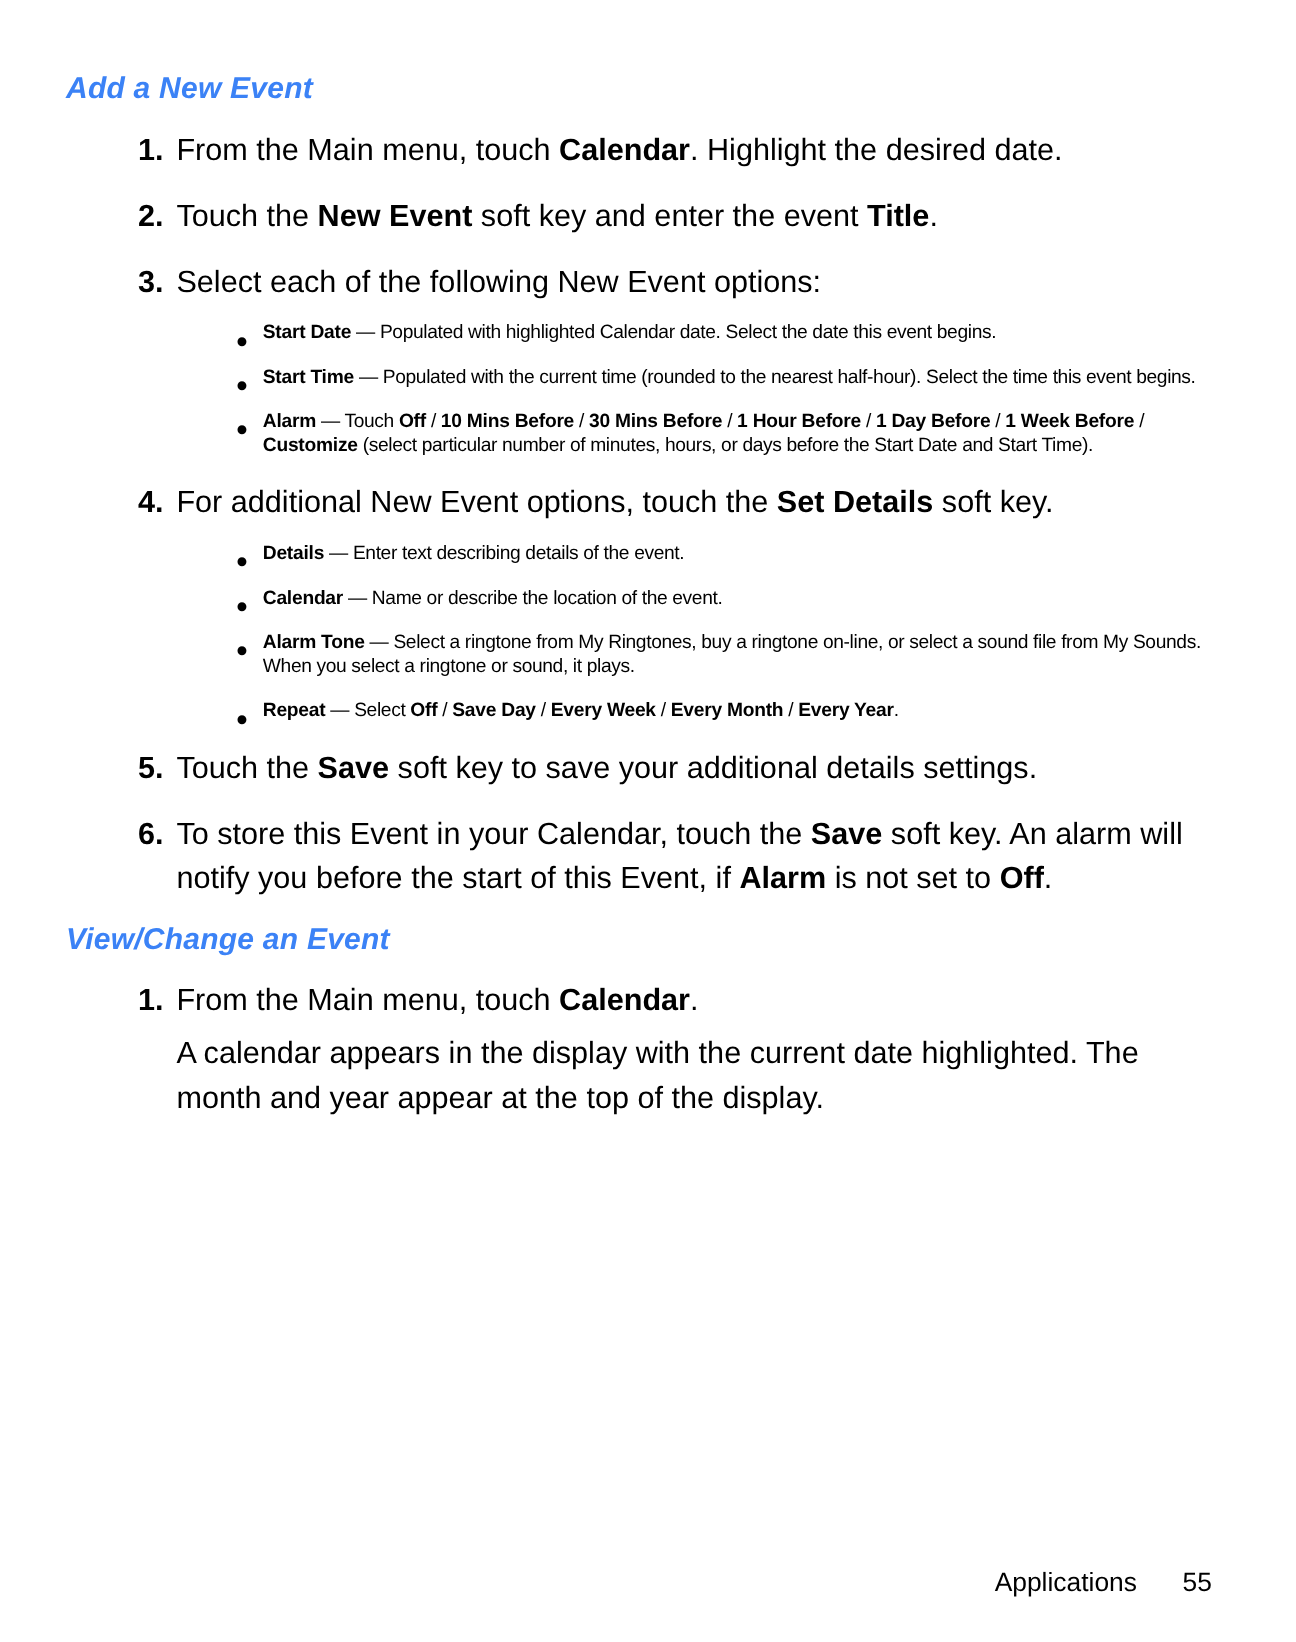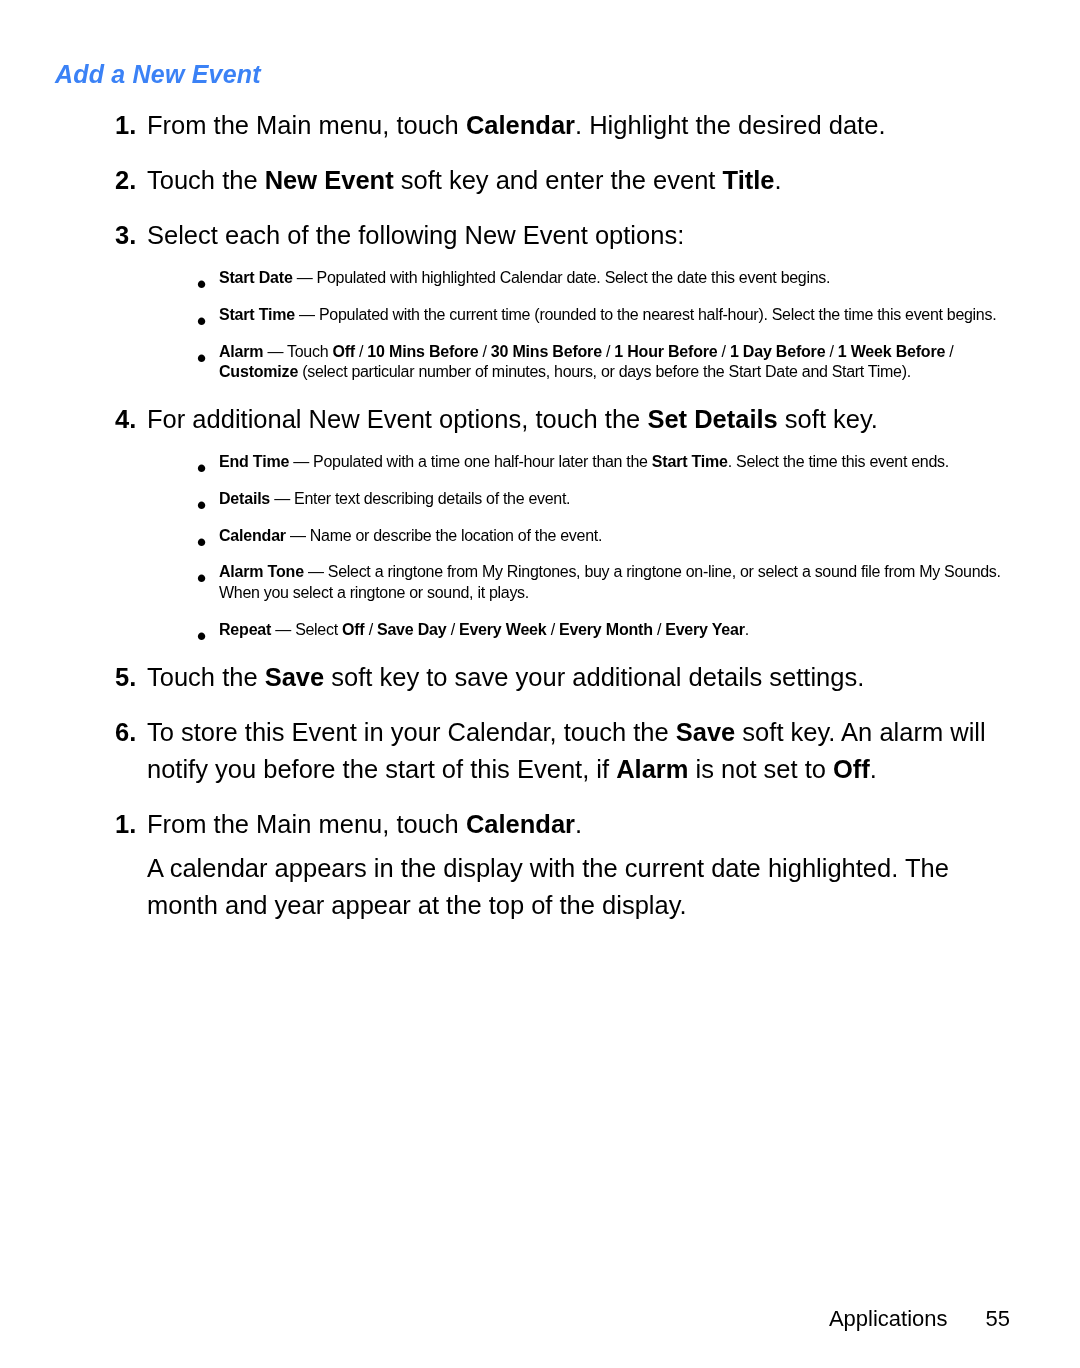--- a/index.html
+++ b/index.html
@@ -112,23 +112,20 @@
         <li>
           <span class="cond-b">Alarm</span><span> — Touch </span><span class="cond-b">Off</span><span> / </span><span class="cond-b">10 Mins Before</span><span> / </span><span class="cond-b">30 Mins Before</span><span> / </span><span class="cond-b">1 Hour Before</span><span> / </span><span class="cond-b">1 Day Before</span><span> / </span><span class="cond-b">1 Week Before</span><span> / </span><span class="cond-b">Customize</span><span> (select particular number of minutes, hours, or days before the Start Date and Start Time).</span>
         </li>
       </ul>
     </li>
     <li>
       <span class="num">4.</span>
       <span>For additional New Event options, touch the </span><span class="b">Set Details</span><span> soft key.</span>
       <ul class="sub-list">
         <li>
-          <span class="cond-b">End Time</span><span> — Populated with a time one half-hour later than the </span><span class="cond-b">Start Time</span><span>. Select the time this event ends.</span>
-        </li>
-        <li>
           <span class="cond-b">Details</span><span> — Enter text describing details of the event.</span>
         </li>
         <li>
           <span class="cond-b">Calendar</span><span> — Name or describe the location of the event.</span>
         </li>
         <li>
           <span class="cond-b">Alarm Tone</span><span> — Select a ringtone from My Ringtones, buy a ringtone on-line, or select a sound file from My Sounds. When you select a ringtone or sound, it plays.</span>
         </li>
         <li>
           <span class="cond-b">Repeat</span><span> — Select </span><span class="cond-b">Off</span><span> / </span><span class="cond-b">Save Day</span><span> / </span><span class="cond-b">Every Week</span><span> / </span><span class="cond-b">Every Month</span><span> / </span><span class="cond-b">Every Year</span><span>.</span>
@@ -138,20 +135,21 @@
     <li>
       <span class="num">5.</span>
       <span>Touch the </span><span class="b">Save</span><span> soft key to save your additional details settings.</span>
     </li>
     <li>
       <span class="num">6.</span>
       <span>To store this Event in your Calendar, touch the </span><span class="b">Save</span><span> soft key. An alarm will notify you before the start of this Event, if </span><span class="b">Alarm</span><span> is not set to </span><span class="b">Off</span><span>.</span>
     </li>
   </ol>
 
+  <div class="section-heading" style="margin-top:10px;">View/Change an Event</div>
 
   <ol class="main-list">
     <li>
       <span class="num">1.</span>
       <span>From the Main menu, touch </span><span class="b">Calendar</span><span>.</span>
       <div class="para">A calendar appears in the display with the current date highlighted. The month and year appear at the top of the display.</div>
     </li>
   </ol>
 
   <div class="footer">

